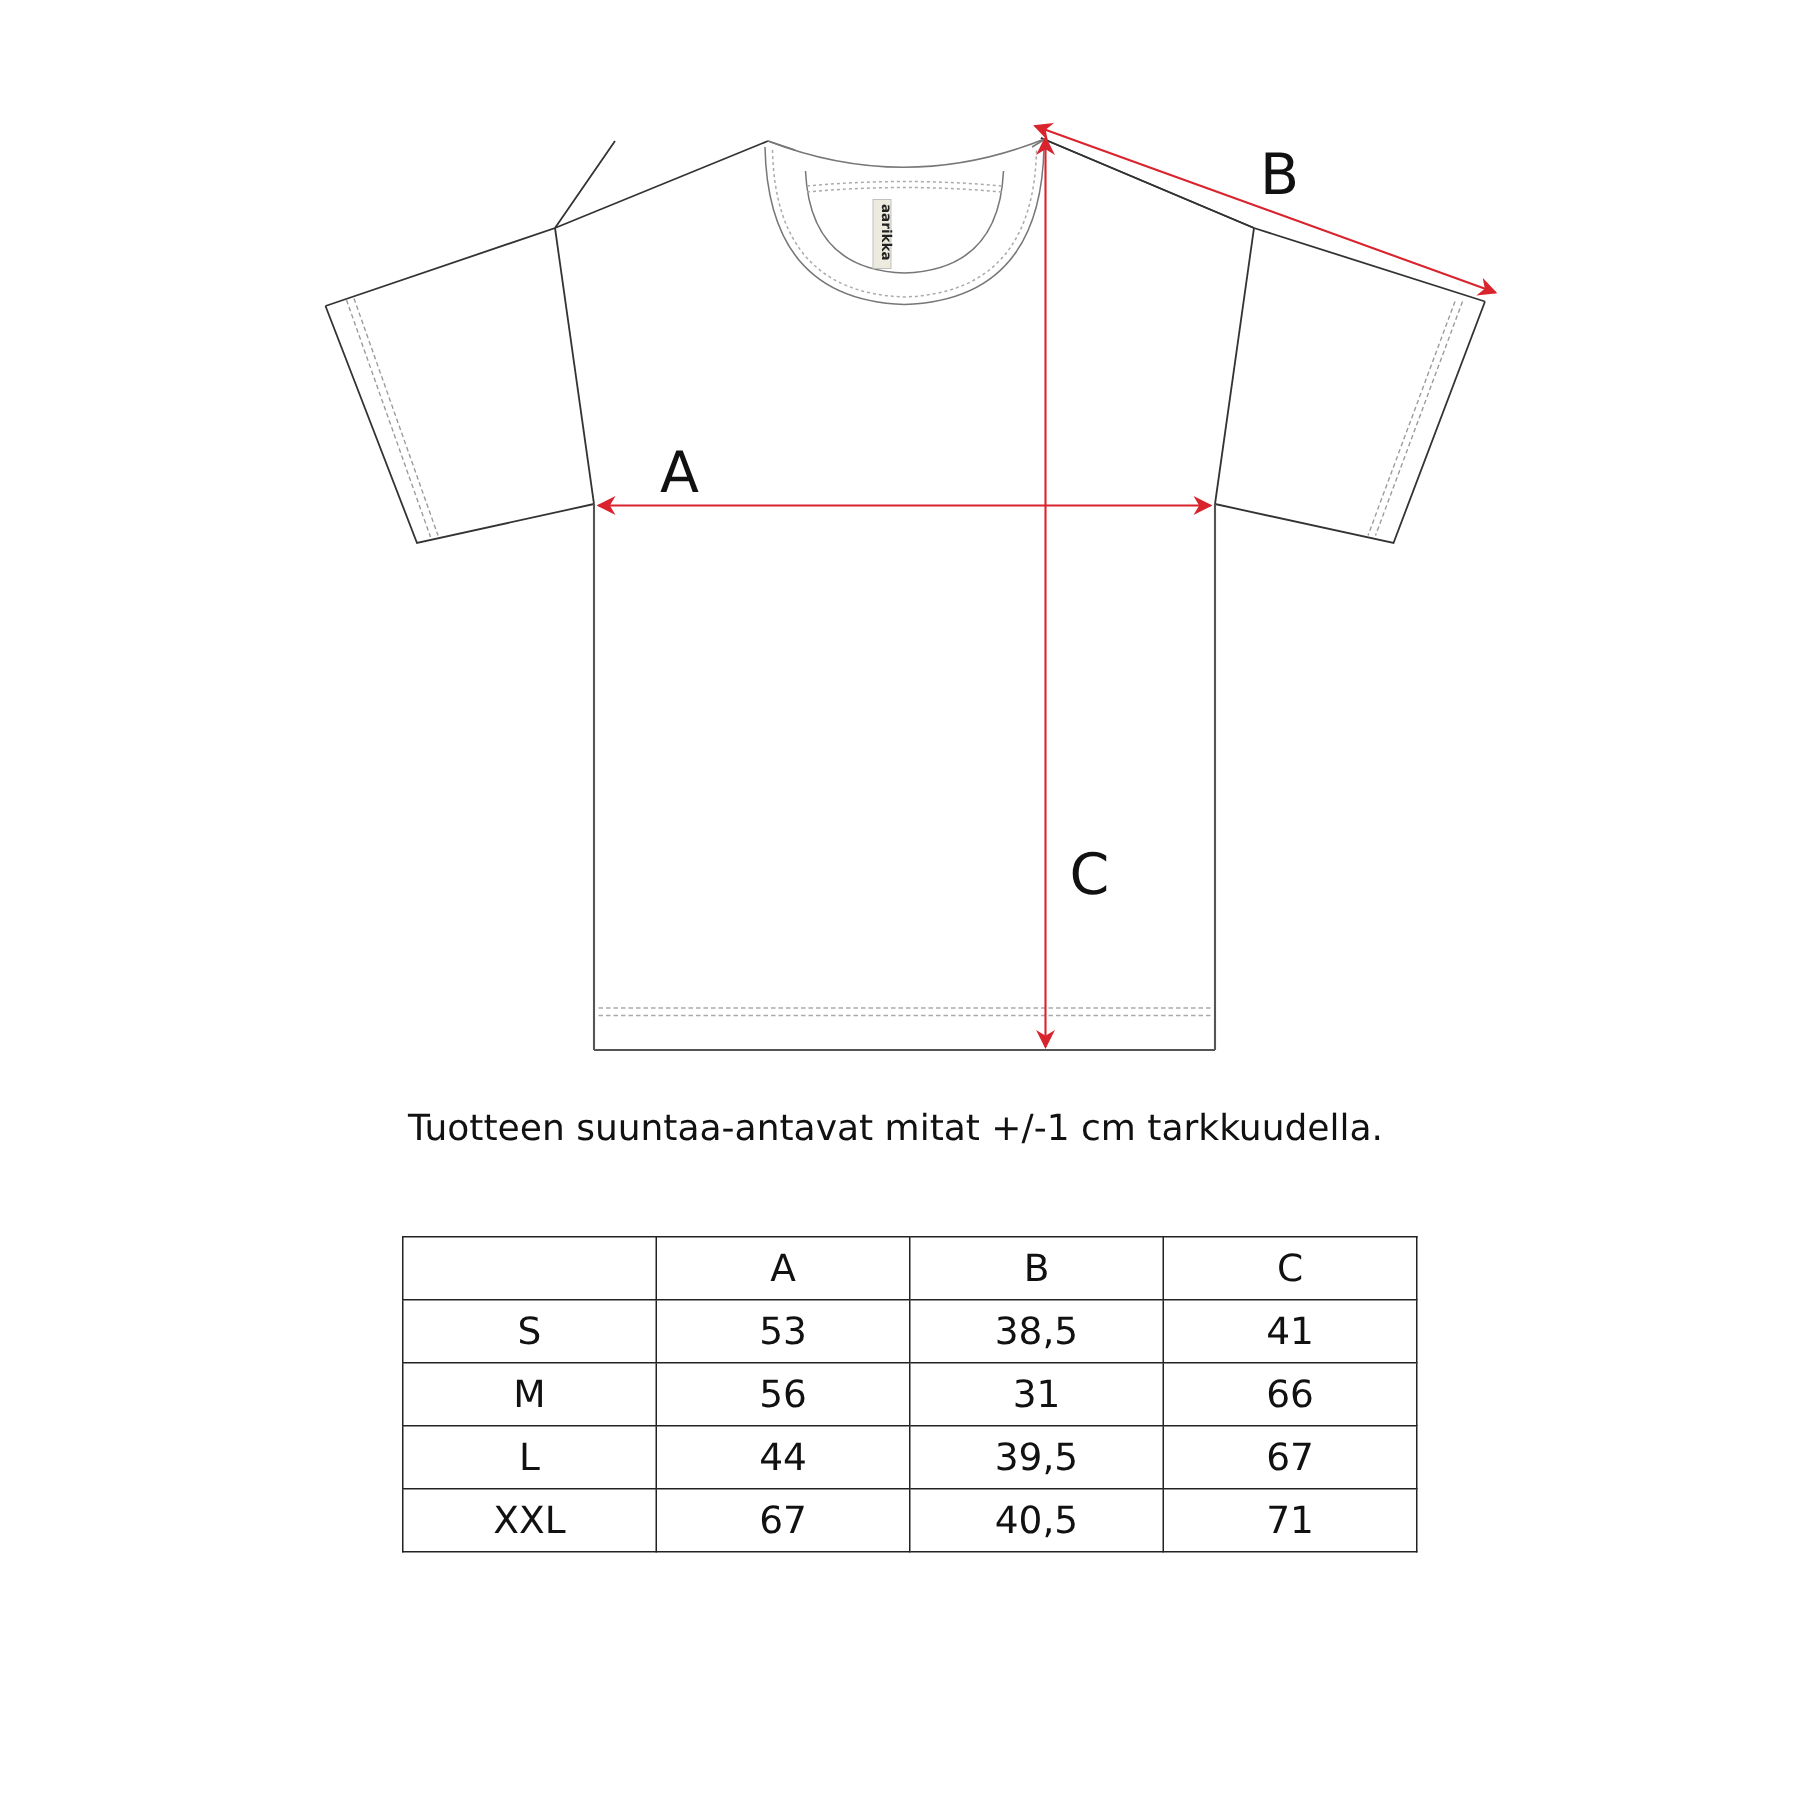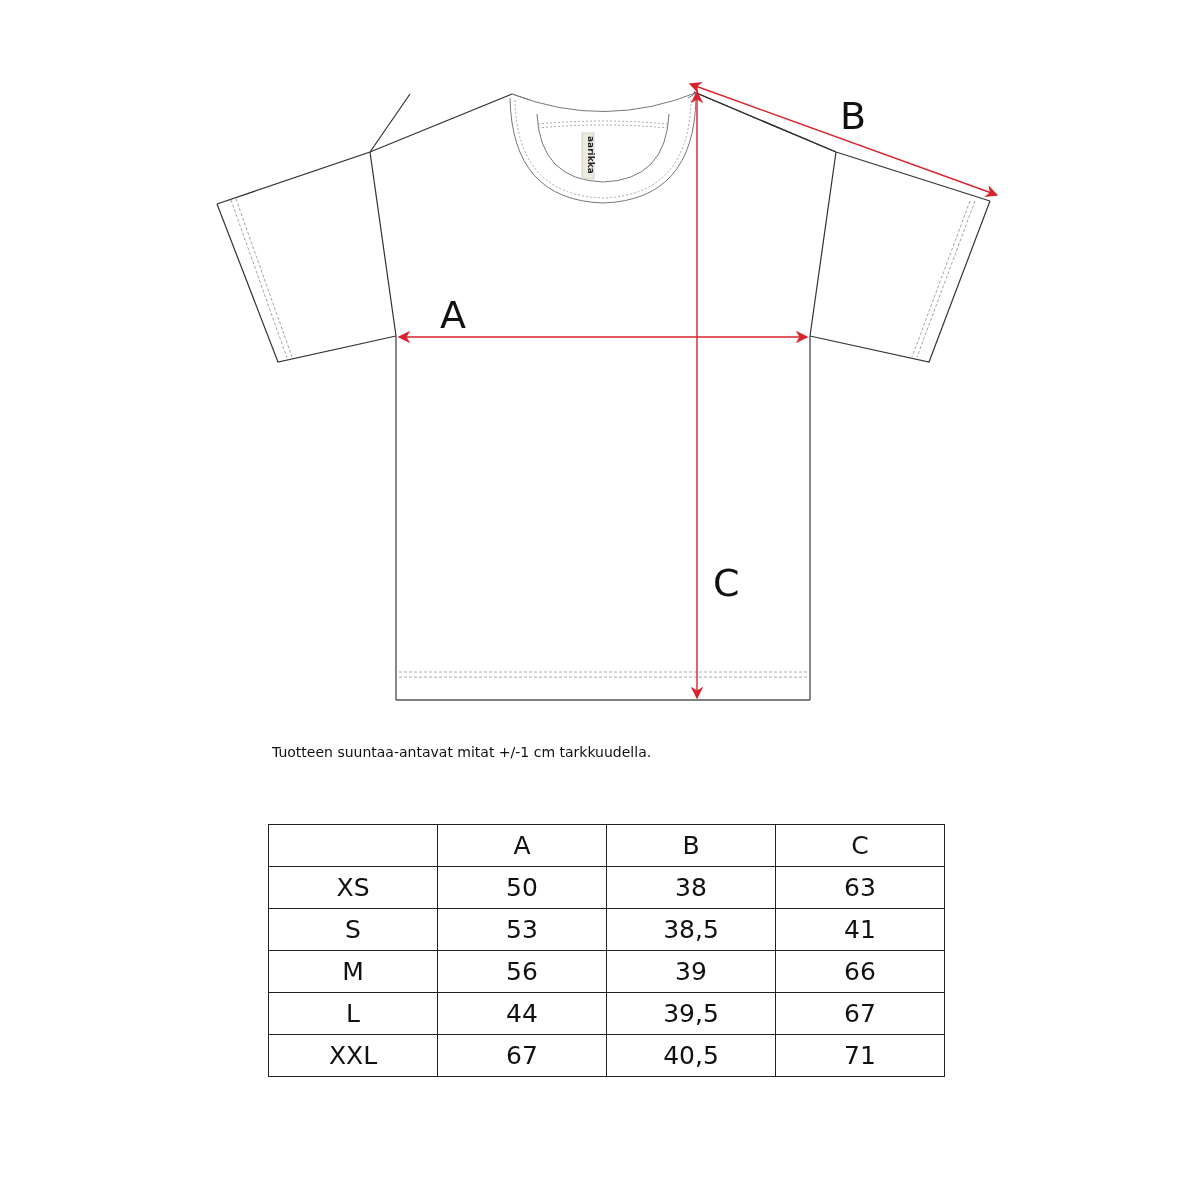--- a/index.html
+++ b/index.html
@@ -1,19 +1,19 @@
 <!DOCTYPE html>
 <html><head>
 <meta charset="utf-8">
 <style>
   html, body { margin: 0; padding: 0; background: #ffffff; }
   body { width: 1200px; height: 1200px; position: relative; overflow: hidden; font-family: "Liberation Sans", sans-serif; color: #111; }
   #diagram { position: absolute; left: 0; top: 0; width: 1200px; height: 720px; }
   .dim-label { position: absolute; font-family: "DejaVu Sans", sans-serif; font-size: 38px; color: #111; line-height: 1; font-weight: normal; }
-  .notes { position: absolute; left: 272px; top: 737px; font-family: "DejaVu Sans", sans-serif; font-size: 14px; line-height: 31px; color: #111; }
+  .notes { position: absolute; left: 272px; top: 737px; font-family: "DejaVu Sans", sans-serif; font-size: 24px; line-height: 31px; color: #111; }
   .notes div { white-space: nowrap; }
   table.size-table { position: absolute; left: 268px; top: 824px; border-collapse: collapse; width: 677px; font-family: "DejaVu Sans", sans-serif; font-size: 25px; color: #111; }
   table.size-table td { border: 1.5px solid #222; height: 41px; text-align: center; vertical-align: middle; padding: 0; }
   table.size-table td.c0 { width: 168px; }
   table.size-table td.c1 { width: 168px; }
   table.size-table td.c2 { width: 168px; }
   table.size-table td.c3 { width: 168px; }
 </style>
 </head>
 <body>
@@ -93,35 +93,29 @@
 
 <table class="size-table">
   <tbody>
       <tr>
     <td class="c0"></td>
     <td class="c1">A</td>
     <td class="c2">B</td>
     <td class="c3">C</td>
   </tr>
   <tr>
-    <td>XS</td>
-    <td>50</td>
-    <td>38</td>
-    <td>63</td>
-  </tr>
-  <tr>
     <td>S</td>
     <td>53</td>
     <td>38,5</td>
     <td>41</td>
   </tr>
   <tr>
     <td>M</td>
     <td>56</td>
-    <td>39</td>
+    <td>31</td>
     <td>66</td>
   </tr>
   <tr>
     <td>L</td>
     <td>44</td>
     <td>39,5</td>
     <td>67</td>
   </tr>
   <tr>
     <td>XXL</td>

